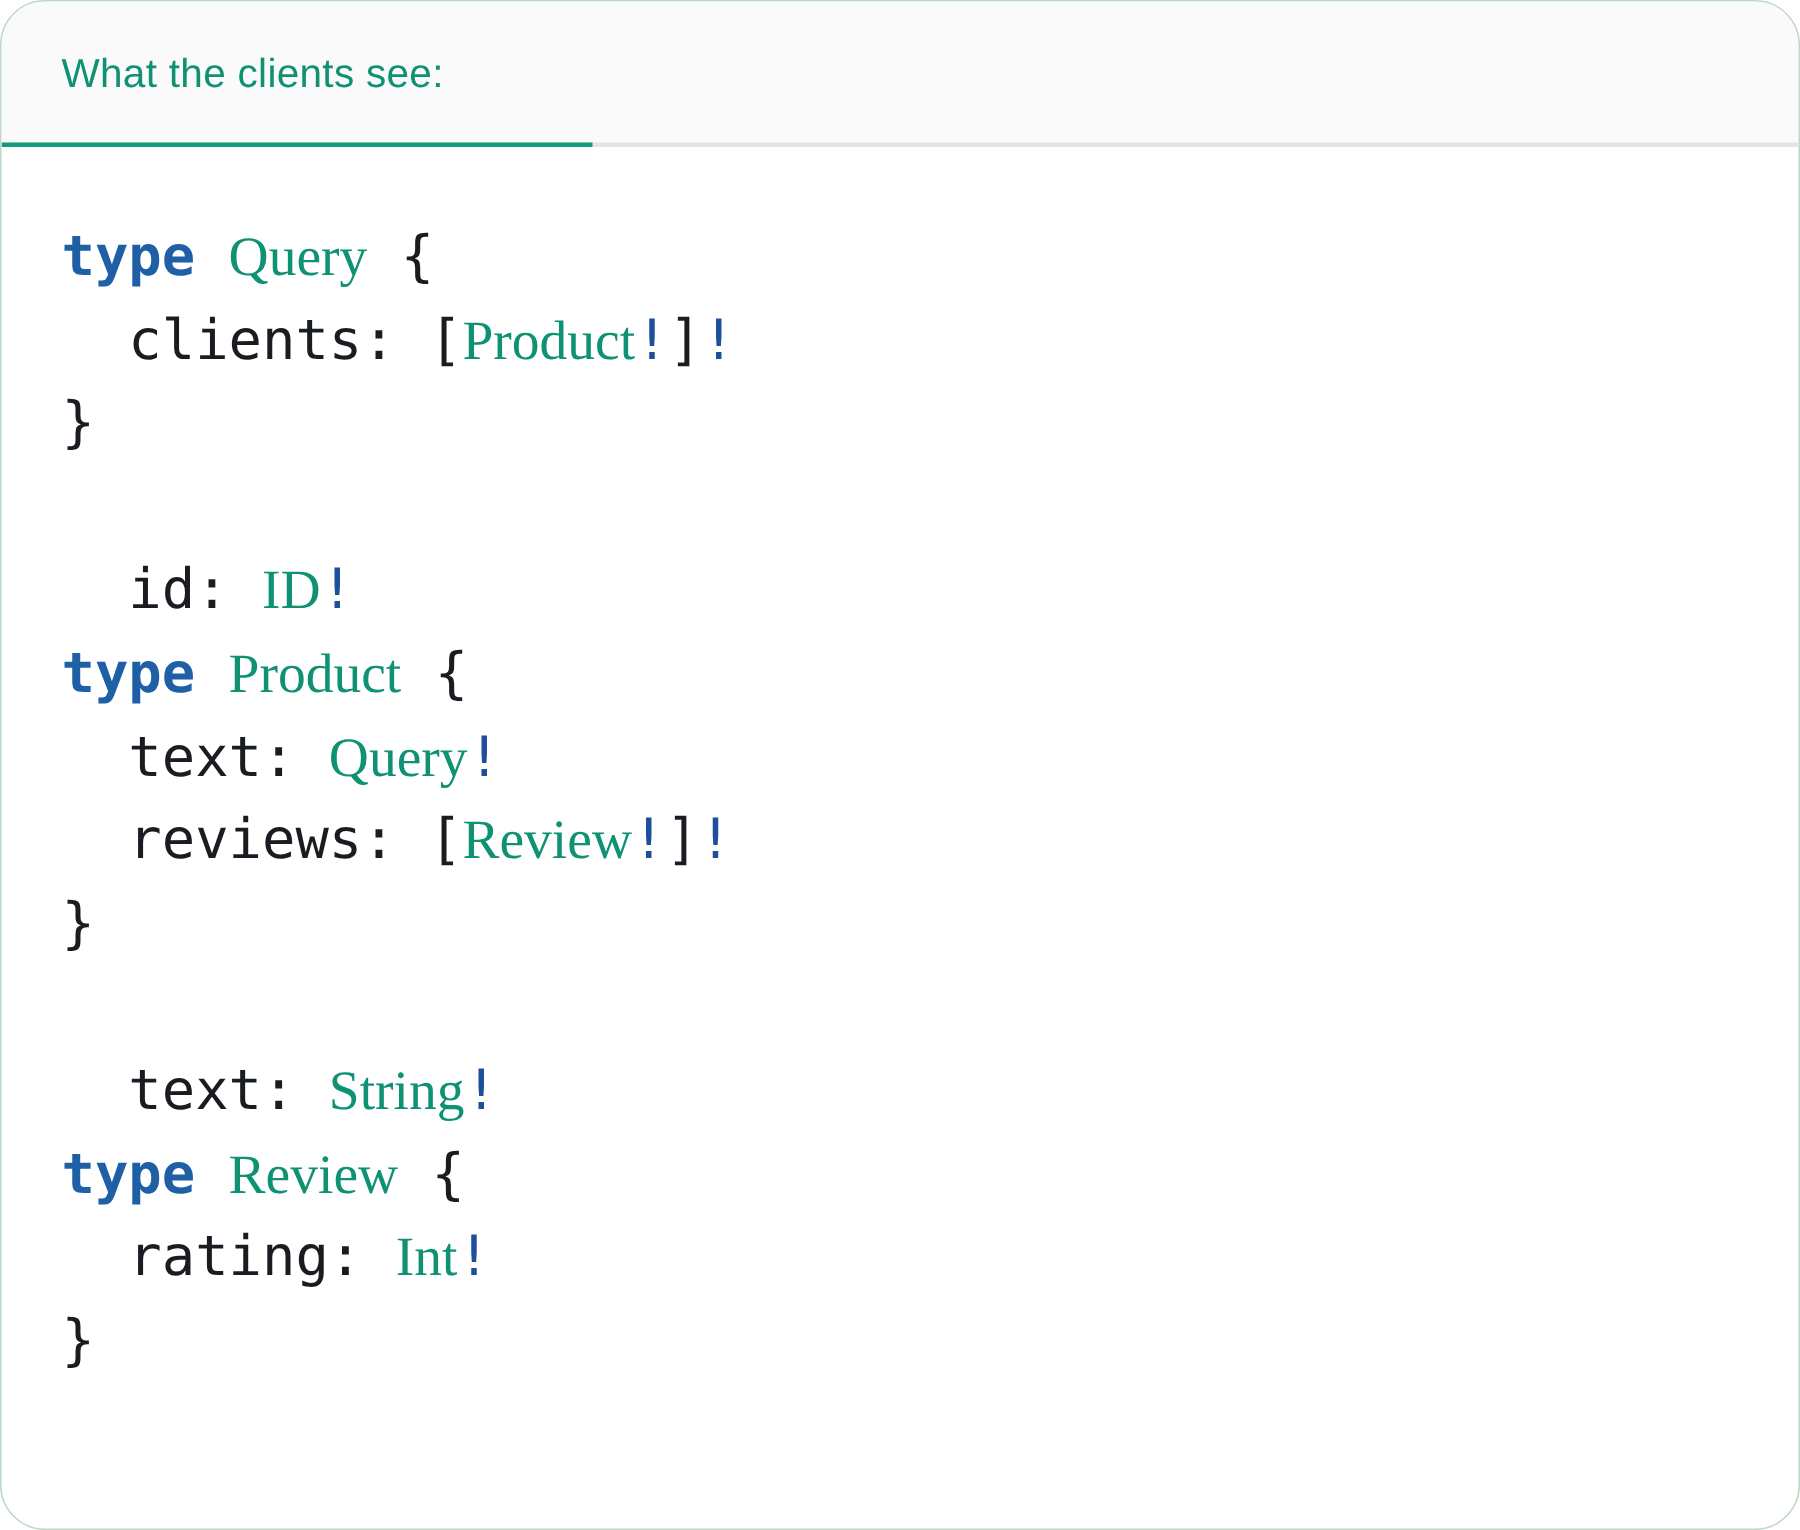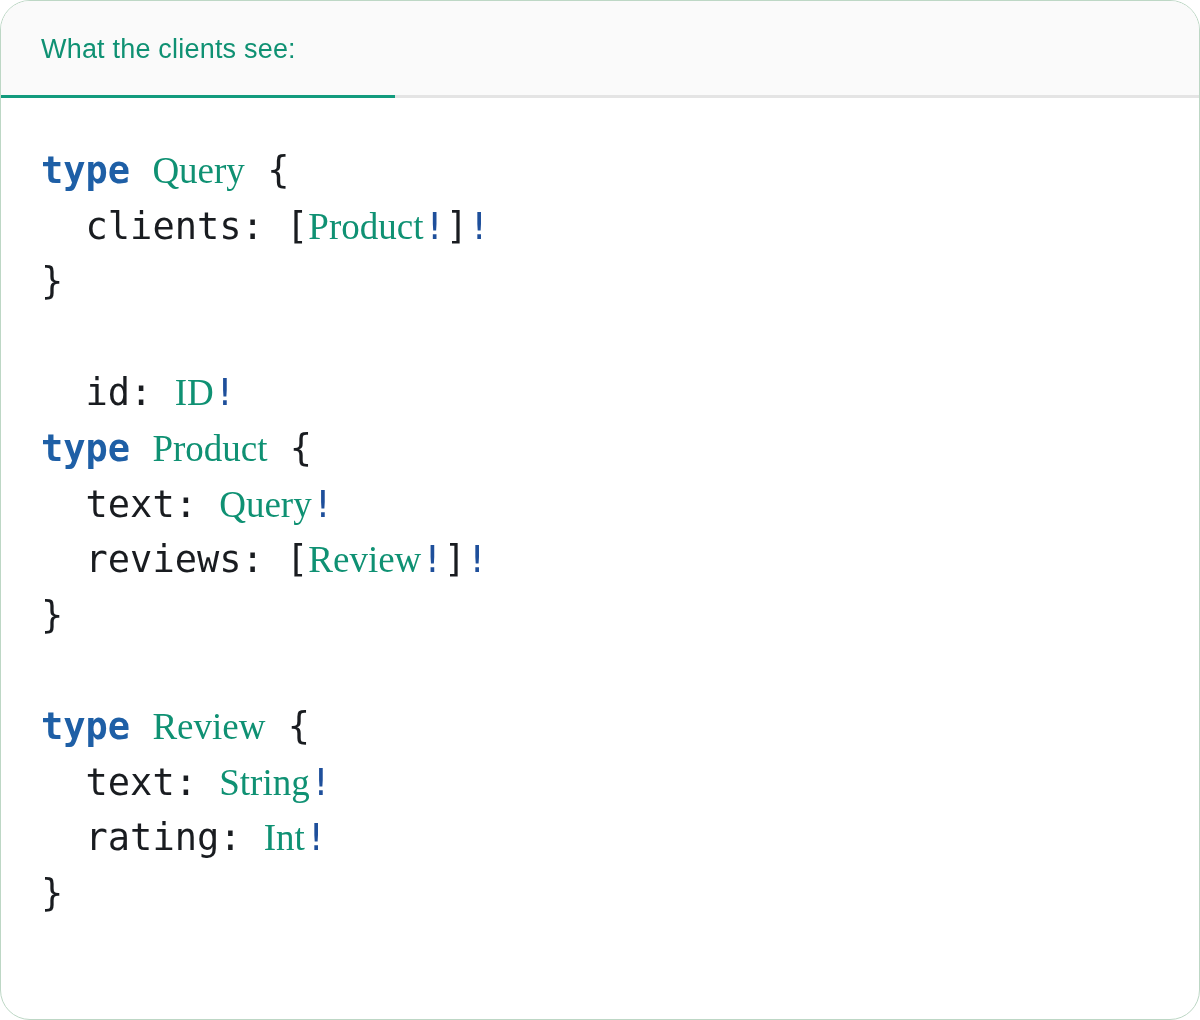--- a/index.html
+++ b/index.html
@@ -99,18 +99,18 @@
       <div class="code-line"><span class="tok-kw">type</span><span class="tok-pl"> </span><span class="tok-ty">Query</span><span class="tok-pl"> {</span></div>
       <div class="code-line"><span class="tok-pl">  clients: [</span><span class="tok-ty">Product</span><span class="tok-bang">!</span><span class="tok-pl">]</span><span class="tok-bang">!</span></div>
       <div class="code-line"><span class="tok-pl">}</span></div>
       <div class="code-line"> </div>
       <div class="code-line"><span class="tok-pl">  id: </span><span class="tok-ty">ID</span><span class="tok-bang">!</span></div>
       <div class="code-line"><span class="tok-kw">type</span><span class="tok-pl"> </span><span class="tok-ty">Product</span><span class="tok-pl"> {</span></div>
       <div class="code-line"><span class="tok-pl">  text: </span><span class="tok-ty">Query</span><span class="tok-bang">!</span></div>
       <div class="code-line"><span class="tok-pl">  reviews: [</span><span class="tok-ty">Review</span><span class="tok-bang">!</span><span class="tok-pl">]</span><span class="tok-bang">!</span></div>
       <div class="code-line"><span class="tok-pl">}</span></div>
       <div class="code-line"> </div>
+      <div class="code-line"><span class="tok-pl">  text: </span><span class="tok-ty">String</span><span class="tok-bang">!</span></div>
       <div class="code-line"><span class="tok-kw">type</span><span class="tok-pl"> </span><span class="tok-ty">Review</span><span class="tok-pl"> {</span></div>
-      <div class="code-line"><span class="tok-pl">  text: </span><span class="tok-ty">String</span><span class="tok-bang">!</span></div>
       <div class="code-line"><span class="tok-pl">  rating: </span><span class="tok-ty">Int</span><span class="tok-bang">!</span></div>
       <div class="code-line"><span class="tok-pl">}</span></div>
     </div>
 </div>
 
 </body></html>

